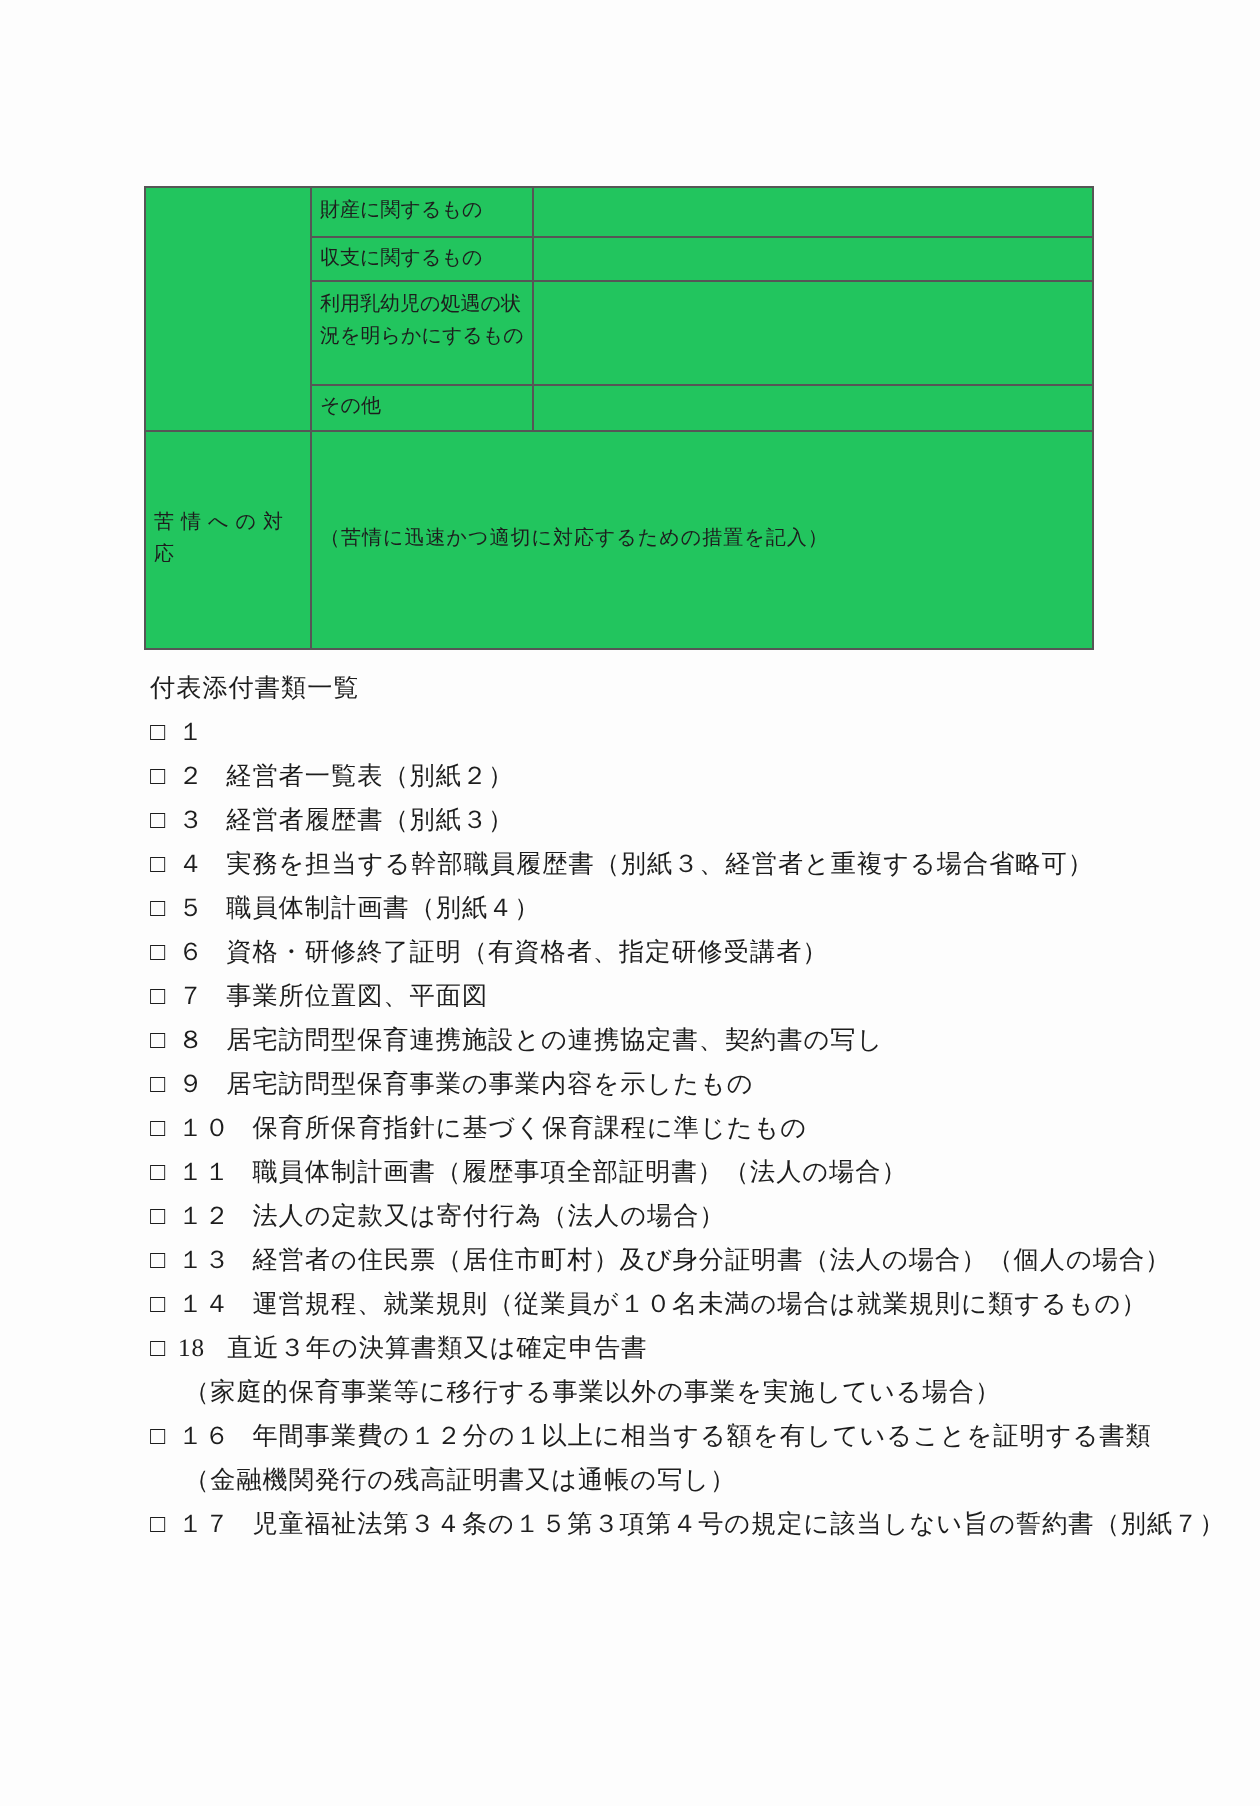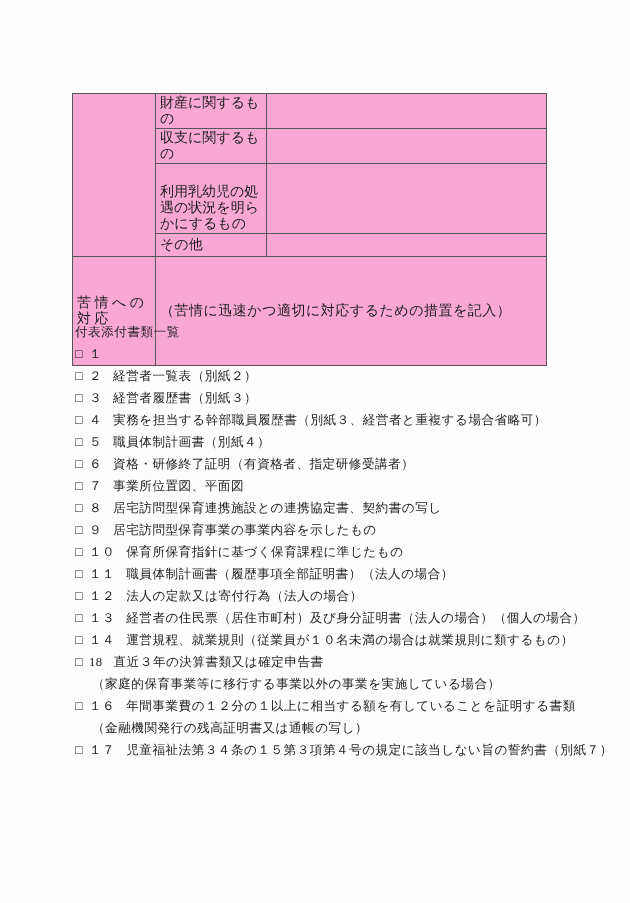--- a/index.html
+++ b/index.html
@@ -12,30 +12,30 @@
     overflow:hidden;
   }
   
   .doc-table{
     position:absolute;left:72px;top:93px;
     border-collapse:collapse;table-layout:fixed;
     width:474px;
   }
   .doc-table td{
     border:1px solid #565656;
-    font-size:14px;
+    font-size:10px;
     line-height:16px;
     padding:1px 4px;
     vertical-align:middle;
-    background:#f9a8d4;
+    background:#22c55e;
   }
   .row-zaisan td{height:22px;}
   .row-shushi td{height:19px;}
   .row-riyou td{height:46px;}
-  .row-riyou .c-mid{vertical-align:top;padding-top:20px;}
+  .row-riyou .c-mid{vertical-align:top;padding-top:4px;}
   .row-sonota td{height:20px;}
   .row-complaint td{height:106px;}
   .complaint-label{
     vertical-align:middle;
     letter-spacing:3.5px;
     line-height:18px;
     padding:2px 4px;
   }
   .c-note{
     vertical-align:top;
@@ -44,20 +44,21 @@
   }
   
   .attachments{
     position:absolute;left:75px;top:321px;
     font-size:12.6px;
     letter-spacing:0.5px;
   }
   .att-heading{
     line-height:22px;
     white-space:nowrap;
+    margin-top:12px;
   }
   .att-line{
     display:flex;
     line-height:22px;
     white-space:nowrap;
     align-items:baseline;
   }
   .att-line .box{width:14px;flex:none;}
   .att-line .num{flex:none;margin-right:11px;}
   .att-line .txt{flex:none;}

